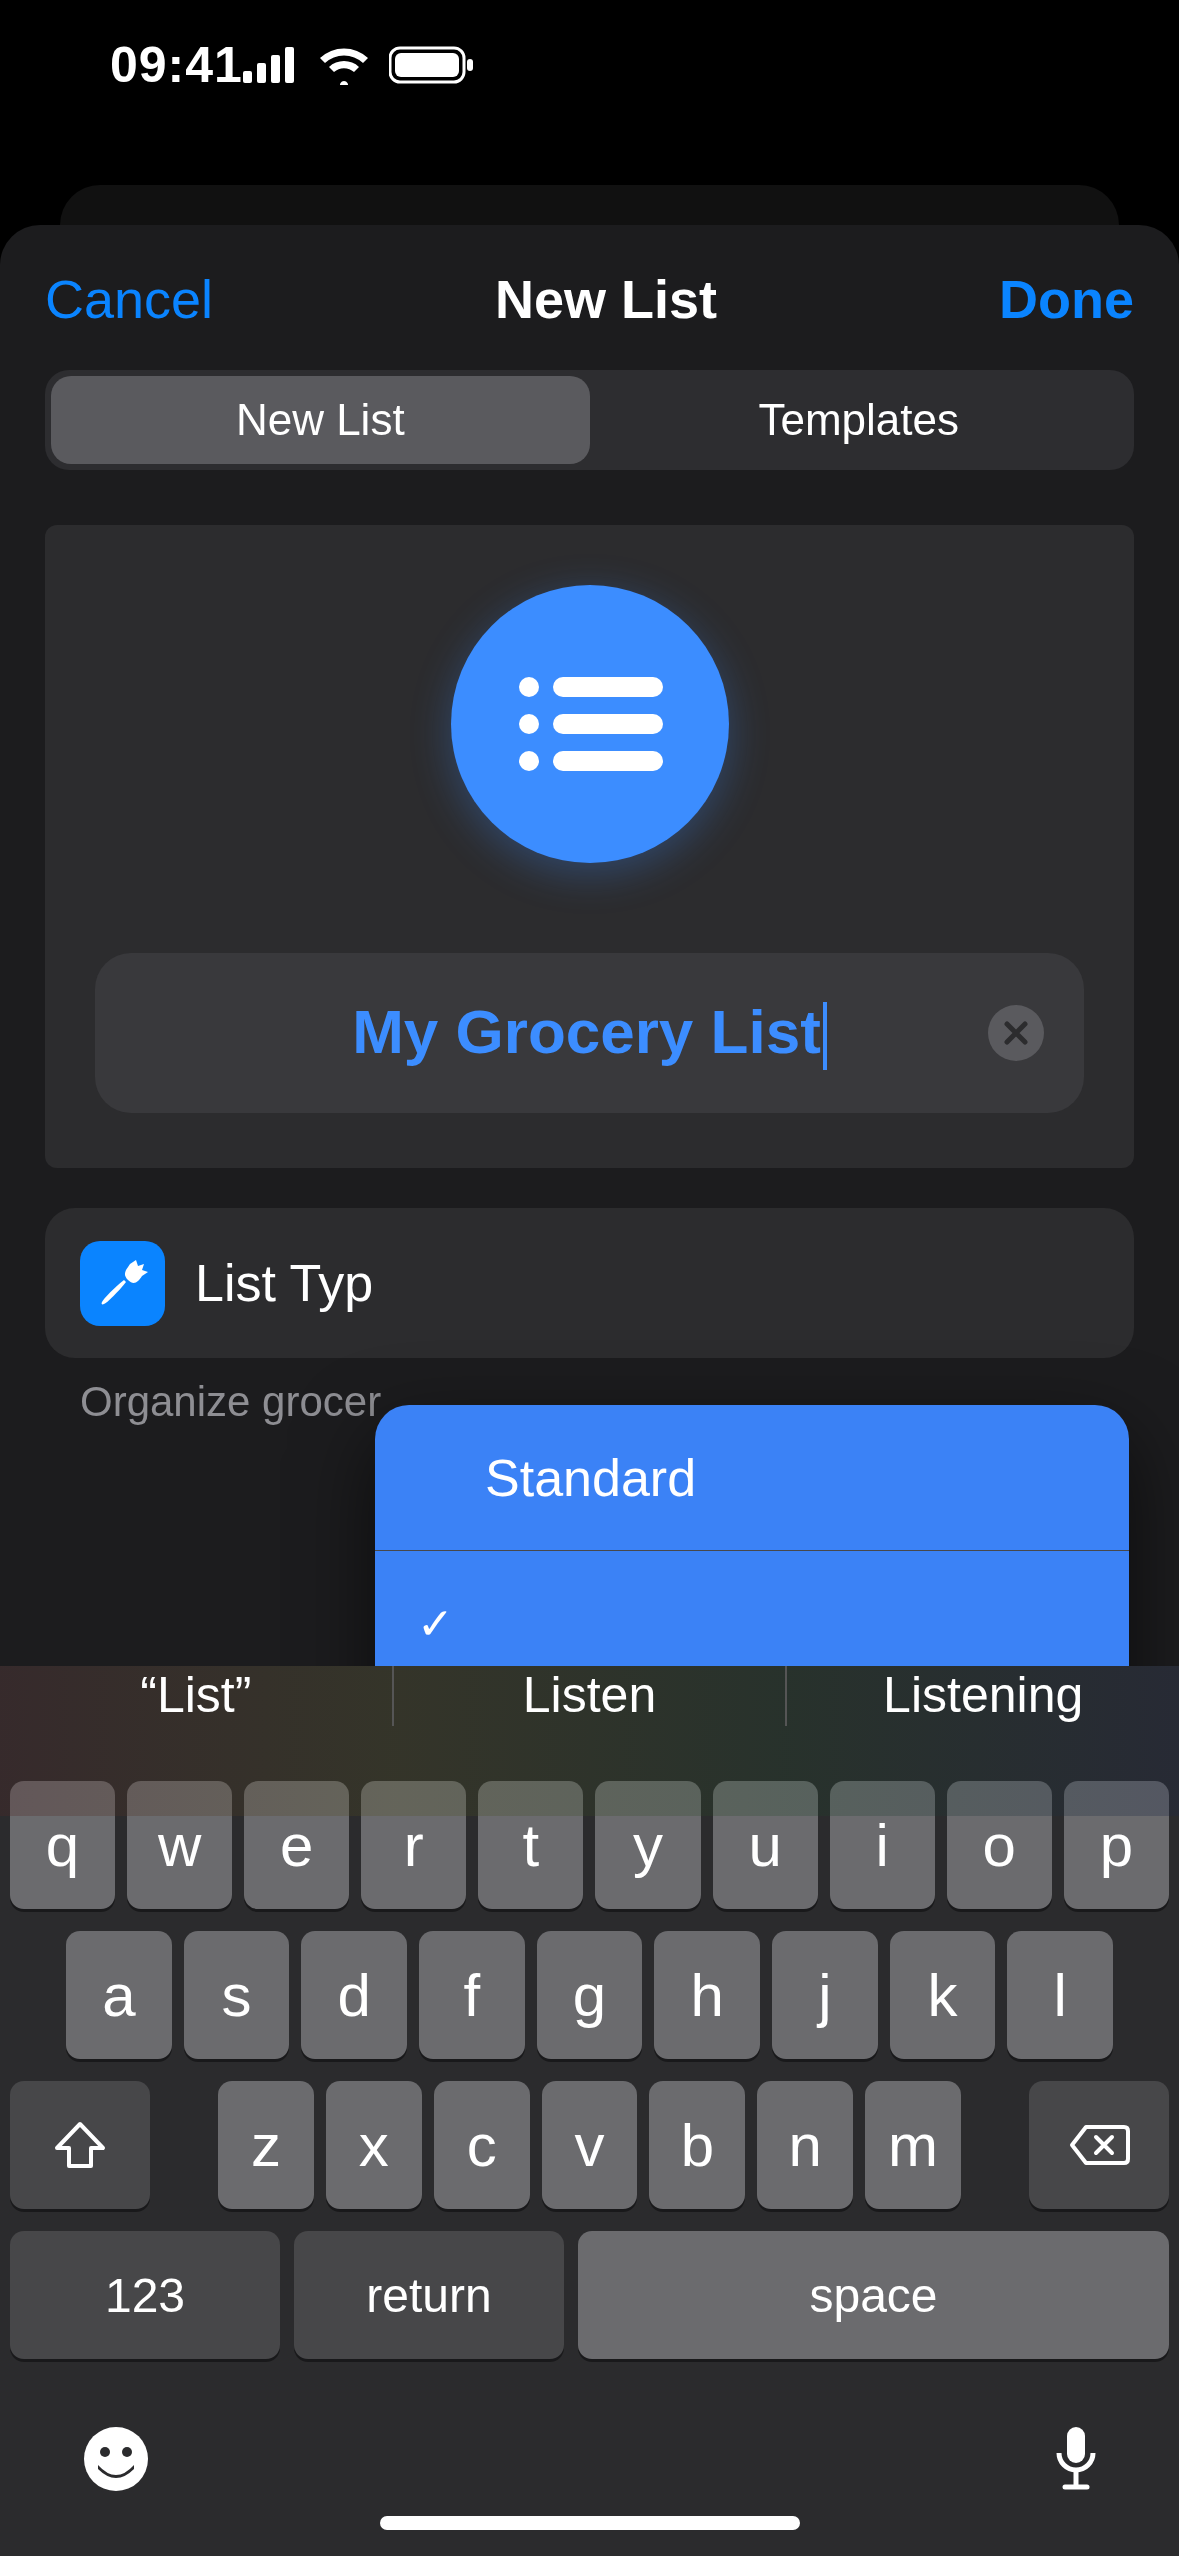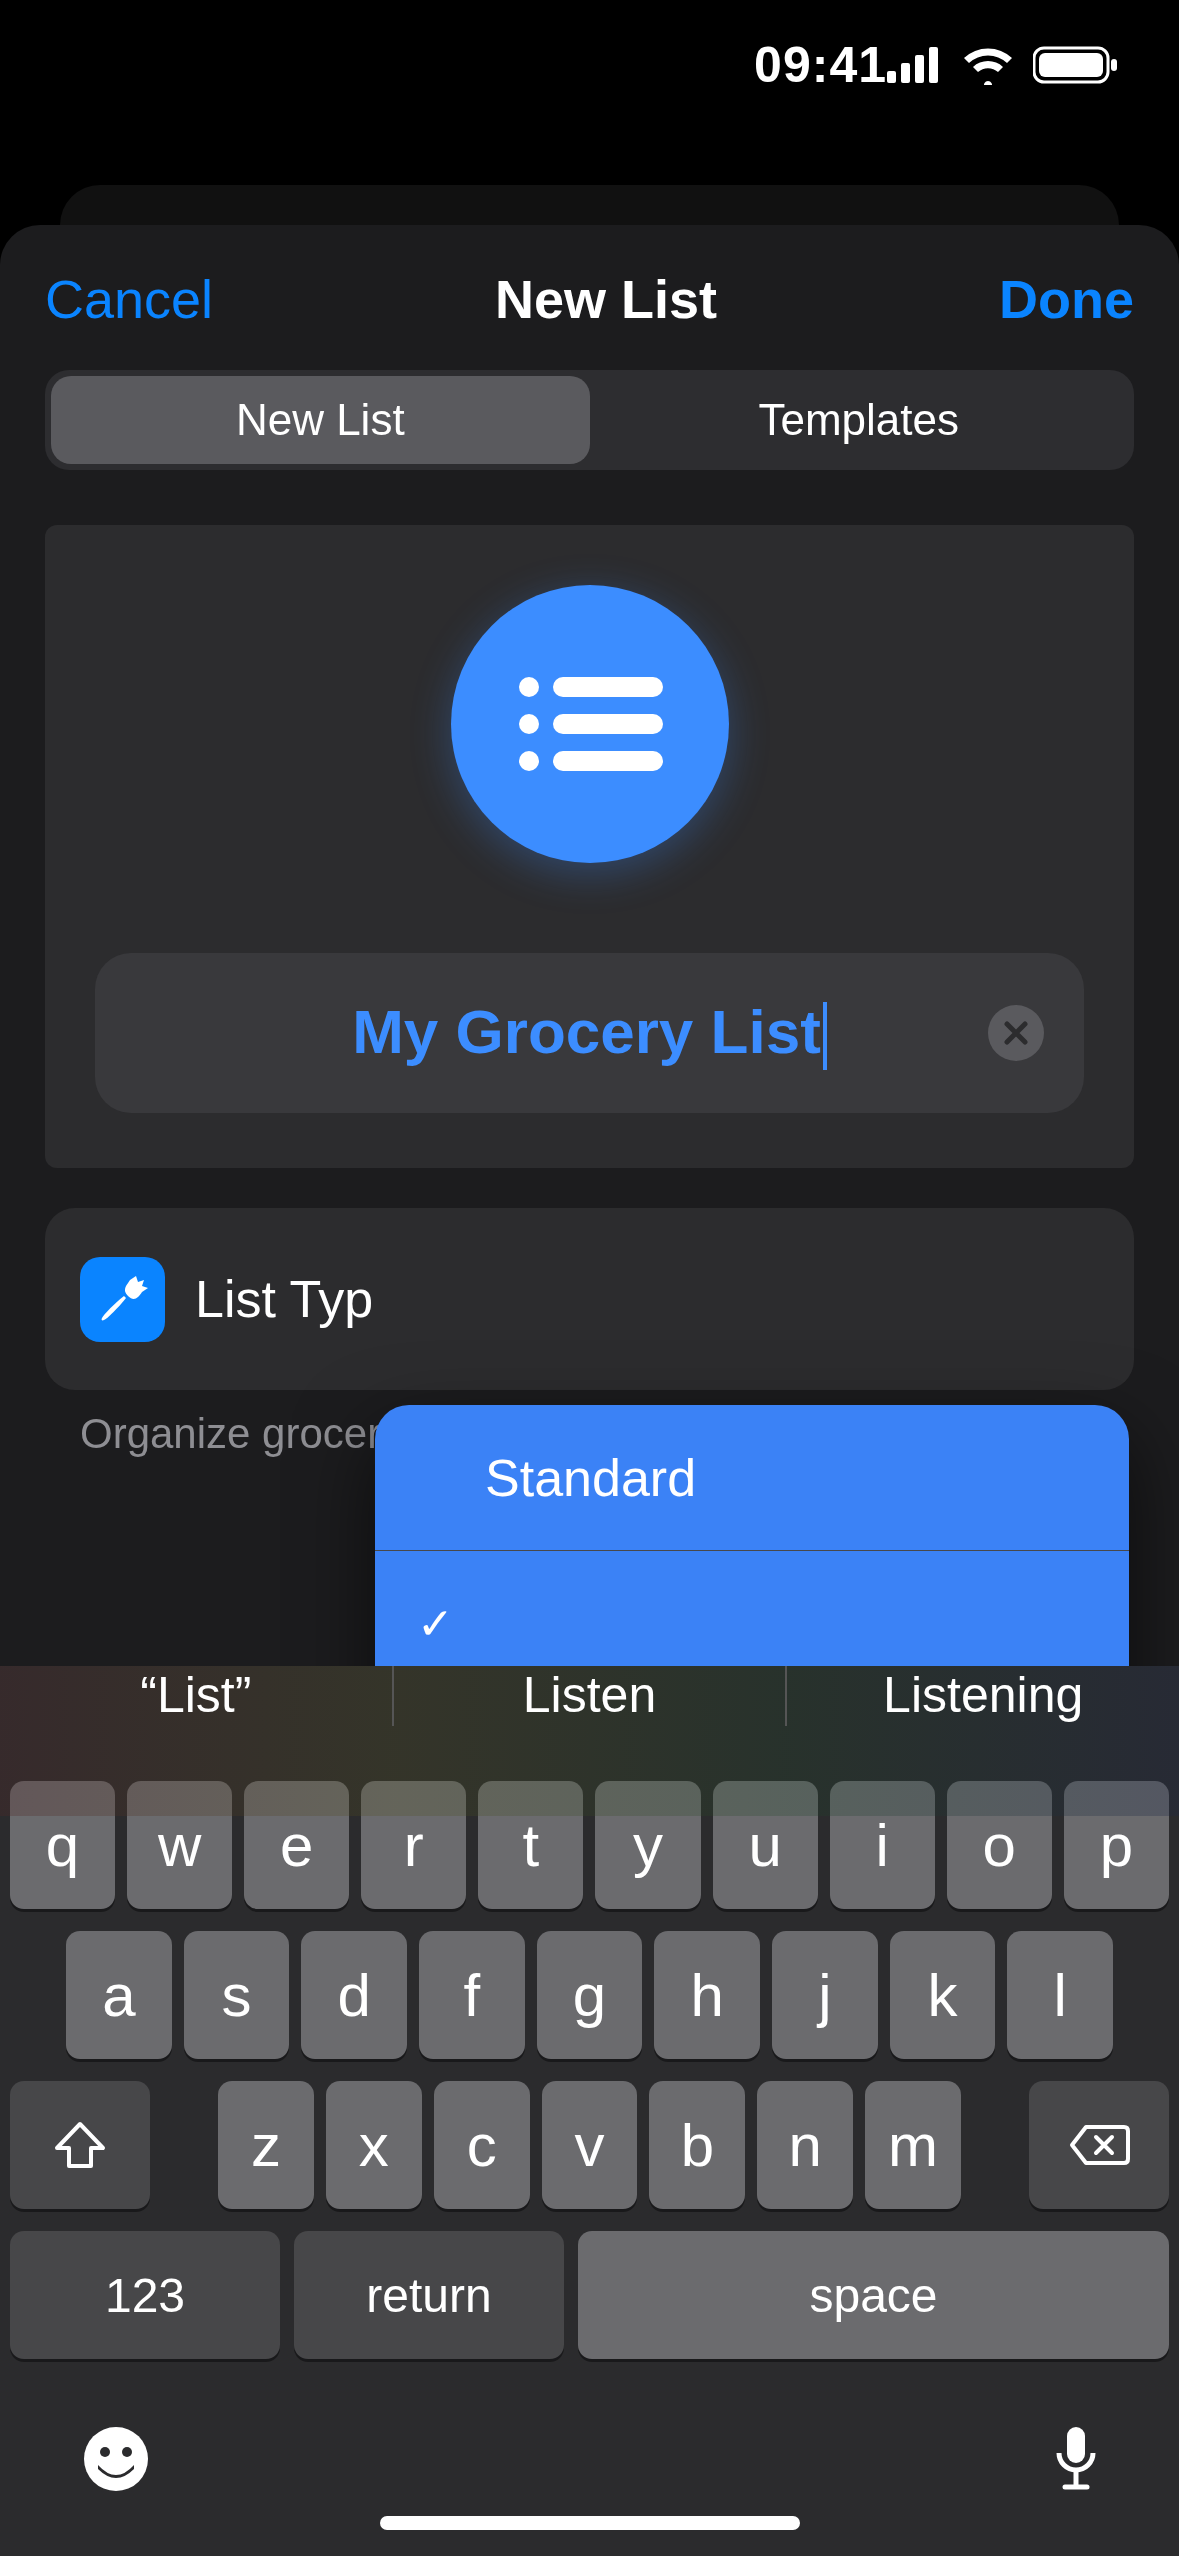--- a/index.html
+++ b/index.html
@@ -1,19 +1,19 @@
 <!DOCTYPE html>
 <html><head>
 <meta charset="utf-8">
 <style>
   * { margin: 0; padding: 0; box-sizing: border-box; font-family: -apple-system, BlinkMacSystemFont, "Helvetica Neue", sans-serif; -webkit-font-smoothing: antialiased; }
   html, body { width: 1179px; height: 2556px; background: #000; color: #fff; overflow: hidden; }
 
   
-  .status-bar { height: 130px; display: flex; align-items: center; justify-content: flex-end; padding: 0 60px 0 110px; }
+  .status-bar { height: 130px; display: flex; align-items: center; justify-content: flex-start; padding: 0 60px 0 110px; }
   .status-time { font-size: 50px; font-weight: 600; letter-spacing: 1px; }
   .status-icons { display: flex; align-items: center; gap: 18px; }
 
   
   .sheet { position: absolute; top: 225px; left: 0; right: 0; bottom: 0; background: #1c1c1e; border-radius: 40px 40px 0 0; padding-top: 28px; }
   .sheet-behind { position: absolute; top: 185px; left: 60px; right: 60px; height: 80px; background: #111; border-radius: 40px 40px 0 0; }
 
   .nav { display: flex; align-items: flex-end; justify-content: space-between; padding: 15px 45px 40px 45px; }
   .nav-btn { color: #0a84ff; font-size: 54px; font-weight: 400; }
   .nav-btn.done { font-weight: 600; }
@@ -23,21 +23,21 @@
   .seg-item { flex: 1; display: flex; align-items: center; justify-content: center; font-size: 44px; font-weight: 500; color: #fff; border-radius: 20px; }
   .seg-item.selected { background: #5a5a5e; }
 
   .card { margin: 0 45px 40px 45px; background: #2c2c2e; border-radius: 12px; padding: 60px 50px 55px 50px; }
   .list-icon-circle { width: 278px; height: 278px; border-radius: 50%; background: #3c8dff; margin: 0 auto 90px auto; display: flex; align-items: center; justify-content: center; box-shadow: 0 10px 40px rgba(60,140,255,0.3); }
   .name-field { background: #39393c; border-radius: 36px; height: 160px; display: flex; align-items: center; justify-content: center; position: relative; }
   .name-text { color: #3c8dff; font-size: 62px; font-weight: 700; position: relative; }
   .cursor { display:inline-block; width:4px; height:68px; background:#3c8dff; vertical-align:middle; margin-left:2px; }
   .clear-btn { position: absolute; right: 40px; top: 50%; transform: translateY(-50%); width: 56px; height: 56px; border-radius: 50%; background: #5a5a5e; display:flex; align-items:center; justify-content:center; }
 
-  .listtype-row { margin: 0 45px 20px 45px; background: #2c2c2e; border-radius: 30px; height: 182px; display:flex; align-items:center; padding: 0 35px; gap: 30px; }
+  .listtype-row { margin: 0 45px 20px 45px; background: #2c2c2e; border-radius: 30px; height: 150px; display:flex; align-items:center; padding: 0 35px; gap: 30px; }
   .listtype-icon { width: 85px; height: 85px; border-radius: 20px; background: #0a84ff; display:flex; align-items:center; justify-content:center; }
   .listtype-label { font-size: 52px; color:#fff; }
   .hint { margin: 0 80px; color: #8e8e93; font-size: 42px; }
 
   
   .menu { position: absolute; top: 1180px; left: 375px; right: 50px; background: #3b82f6; border-radius: 34px; overflow: hidden; box-shadow: 0 30px 80px rgba(0,0,0,0.6); }
   .menu-item { height: 146px; display: flex; align-items: center; padding: 0 50px 0 110px; font-size: 52px; color:#fff; border-bottom: 1px solid #48484a; position: relative; }
   .menu-item:last-child { border-bottom: none; border-top: 14px solid #2c2c2e; height: 160px;}
   .menu-check { position:absolute; left: 42px; font-size: 44px; }
 

